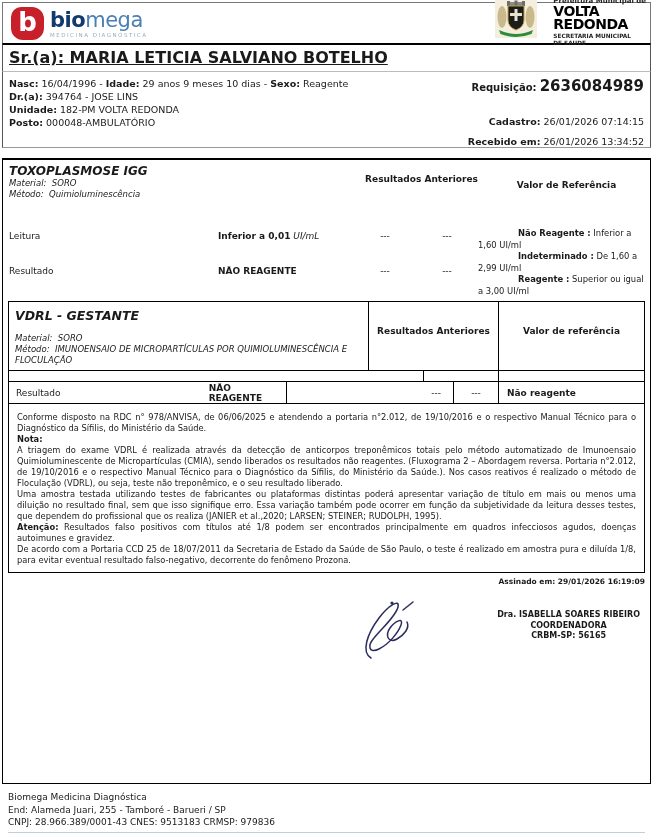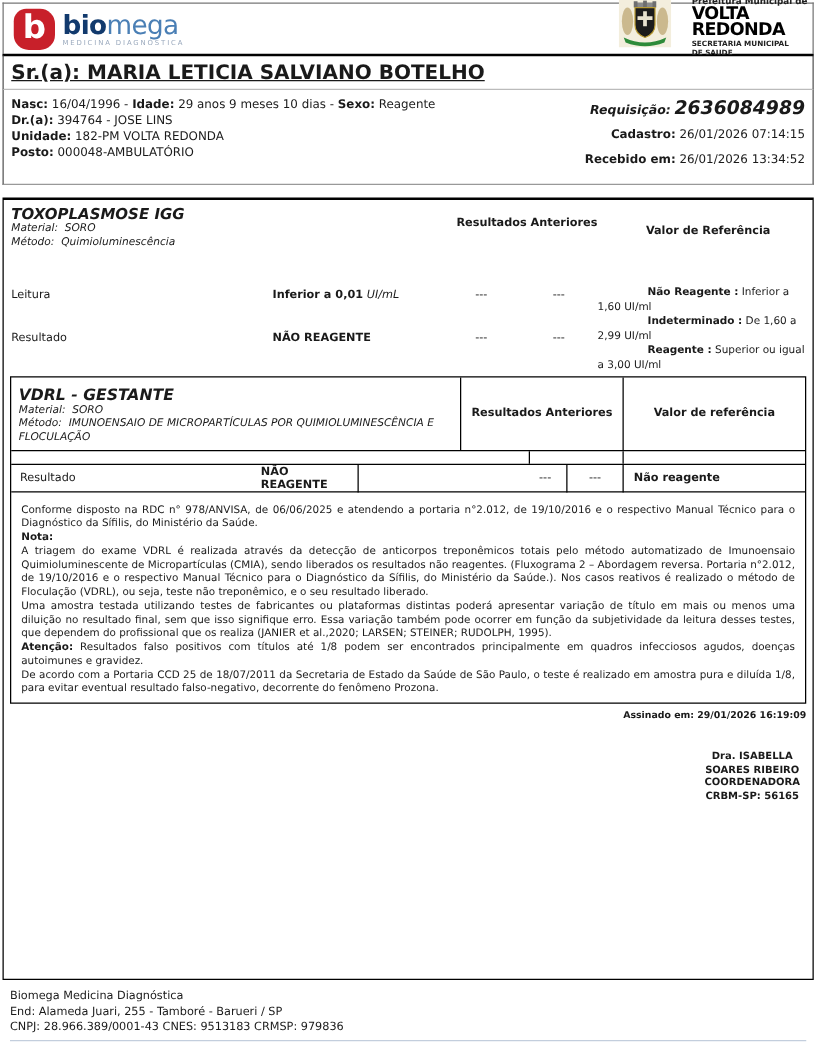--- a/index.html
+++ b/index.html
@@ -24,50 +24,50 @@
   .muni-dept { font-size:5.8px; font-weight:bold; color:#222; line-height:7px; margin-top:2px; }
 
   
   .namebar { margin:0 2px; border:1px solid #555; border-top:2px solid #000; border-bottom:1px solid #bbb;
              padding:3px 24px 4px 6px; font-size:16px; font-weight:bold;text-decoration:underline; }
   .pinfo { margin:0 2px; border-left:1px solid #555; border-right:1px solid #555; border-bottom:1px solid #999;
            display:flex; justify-content:space-between; padding:5px 6px 10px 6px; height:76px; }
   .pinfo-l { font-size:9.5px; line-height:13px; }
   .pinfo-l b { font-weight:bold; }
   .pinfo-r { text-align:right; font-size:9.5px; }
-  .req-line { margin-bottom:7px;font-style:italic; }
+  .req-line { margin-bottom:21px; }
   .req-line .lbl { font-weight:bold; font-size:10px; }
   .req-line .big { font-weight:bold; font-size:15px; }
   .dt-line { margin-bottom:9px; }
   .dt-line .lbl { font-weight:bold; }
 
   
   .rbox { margin:10px 2px 0 2px; border:1px solid #000; border-top:2px solid #000; height:626px;
-          display:flex; flex-direction:column;align-items:flex-end; }
+          display:flex; flex-direction:column; }
 
   
   .toxo { padding:4px 6px 0 6px; }
   .sec-title { font-size:12px; font-weight:bold; font-style:italic; }
   .mat-line { font-size:8.5px; font-style:italic; line-height:11px; }
   .toxo-top { display:grid; grid-template-columns:345px 135px 1fr; }
   .col-hd { font-size:9px; font-weight:bold; text-align:center; align-self:start; padding-top:10px; }
   .toxo-grid { display:grid; grid-template-columns:209px 136px 62px 62px 1fr; margin-top:28px; font-size:9px; }
   .tg-cell { line-height:17px; }
   .tg-val b { font-weight:bold; }
   .tg-val .unit { font-style:italic; }
   .dash { text-align:center; line-height:17px; }
   .refs { grid-row:1 / span 2; font-size:8.4px; line-height:11.5px; }
   .refs b { font-weight:bold;padding-left:40px; }
   .signed { text-align:right; font-size:7.5px; font-weight:bold; padding:4px 2px 2px 2px; }
 
   
   .vdrl { margin:4px 5px 0 5px; border:1px solid #000; }
   .v-hd { display:grid; grid-template-columns:360px 130px 1fr; }
   .v-hd-l { padding:6px 6px 4px 6px; border-right:1px solid #000; }
-  .v-hd-l .sec-title { font-size:12.5px; }
+  .v-hd-l .sec-title { font-size:12.5px; margin-bottom:10px; }
   .v-hd-m { border-right:1px solid #000; font-size:9px; font-weight:bold; text-align:center; padding-top:24px; }
   .v-hd-r { font-size:9px; font-weight:bold; text-align:center; padding-top:24px; }
   .v-gap { display:grid; grid-template-columns:415px 75px 1fr; border-top:1px solid #000; height:11px; }
   .v-gap .c1, .v-gap .c2 { border-right:1px solid #000; }
   .v-res { display:grid; grid-template-columns:278px 167px 45px 1fr; border-top:1px solid #000; height:22px;
            font-size:9px; align-items:center; }
   .v-res .c1 { display:flex; height:100%; align-items:center; border-right:1px solid #000; }
   .v-res .c1 .rl { padding-left:7px; width:203px; }
   .v-res .c1 .rv { font-weight:bold; }
   .v-res .c2 { text-align:right; padding-right:12px; border-right:1px solid #000; line-height:22px; height:100%; }

